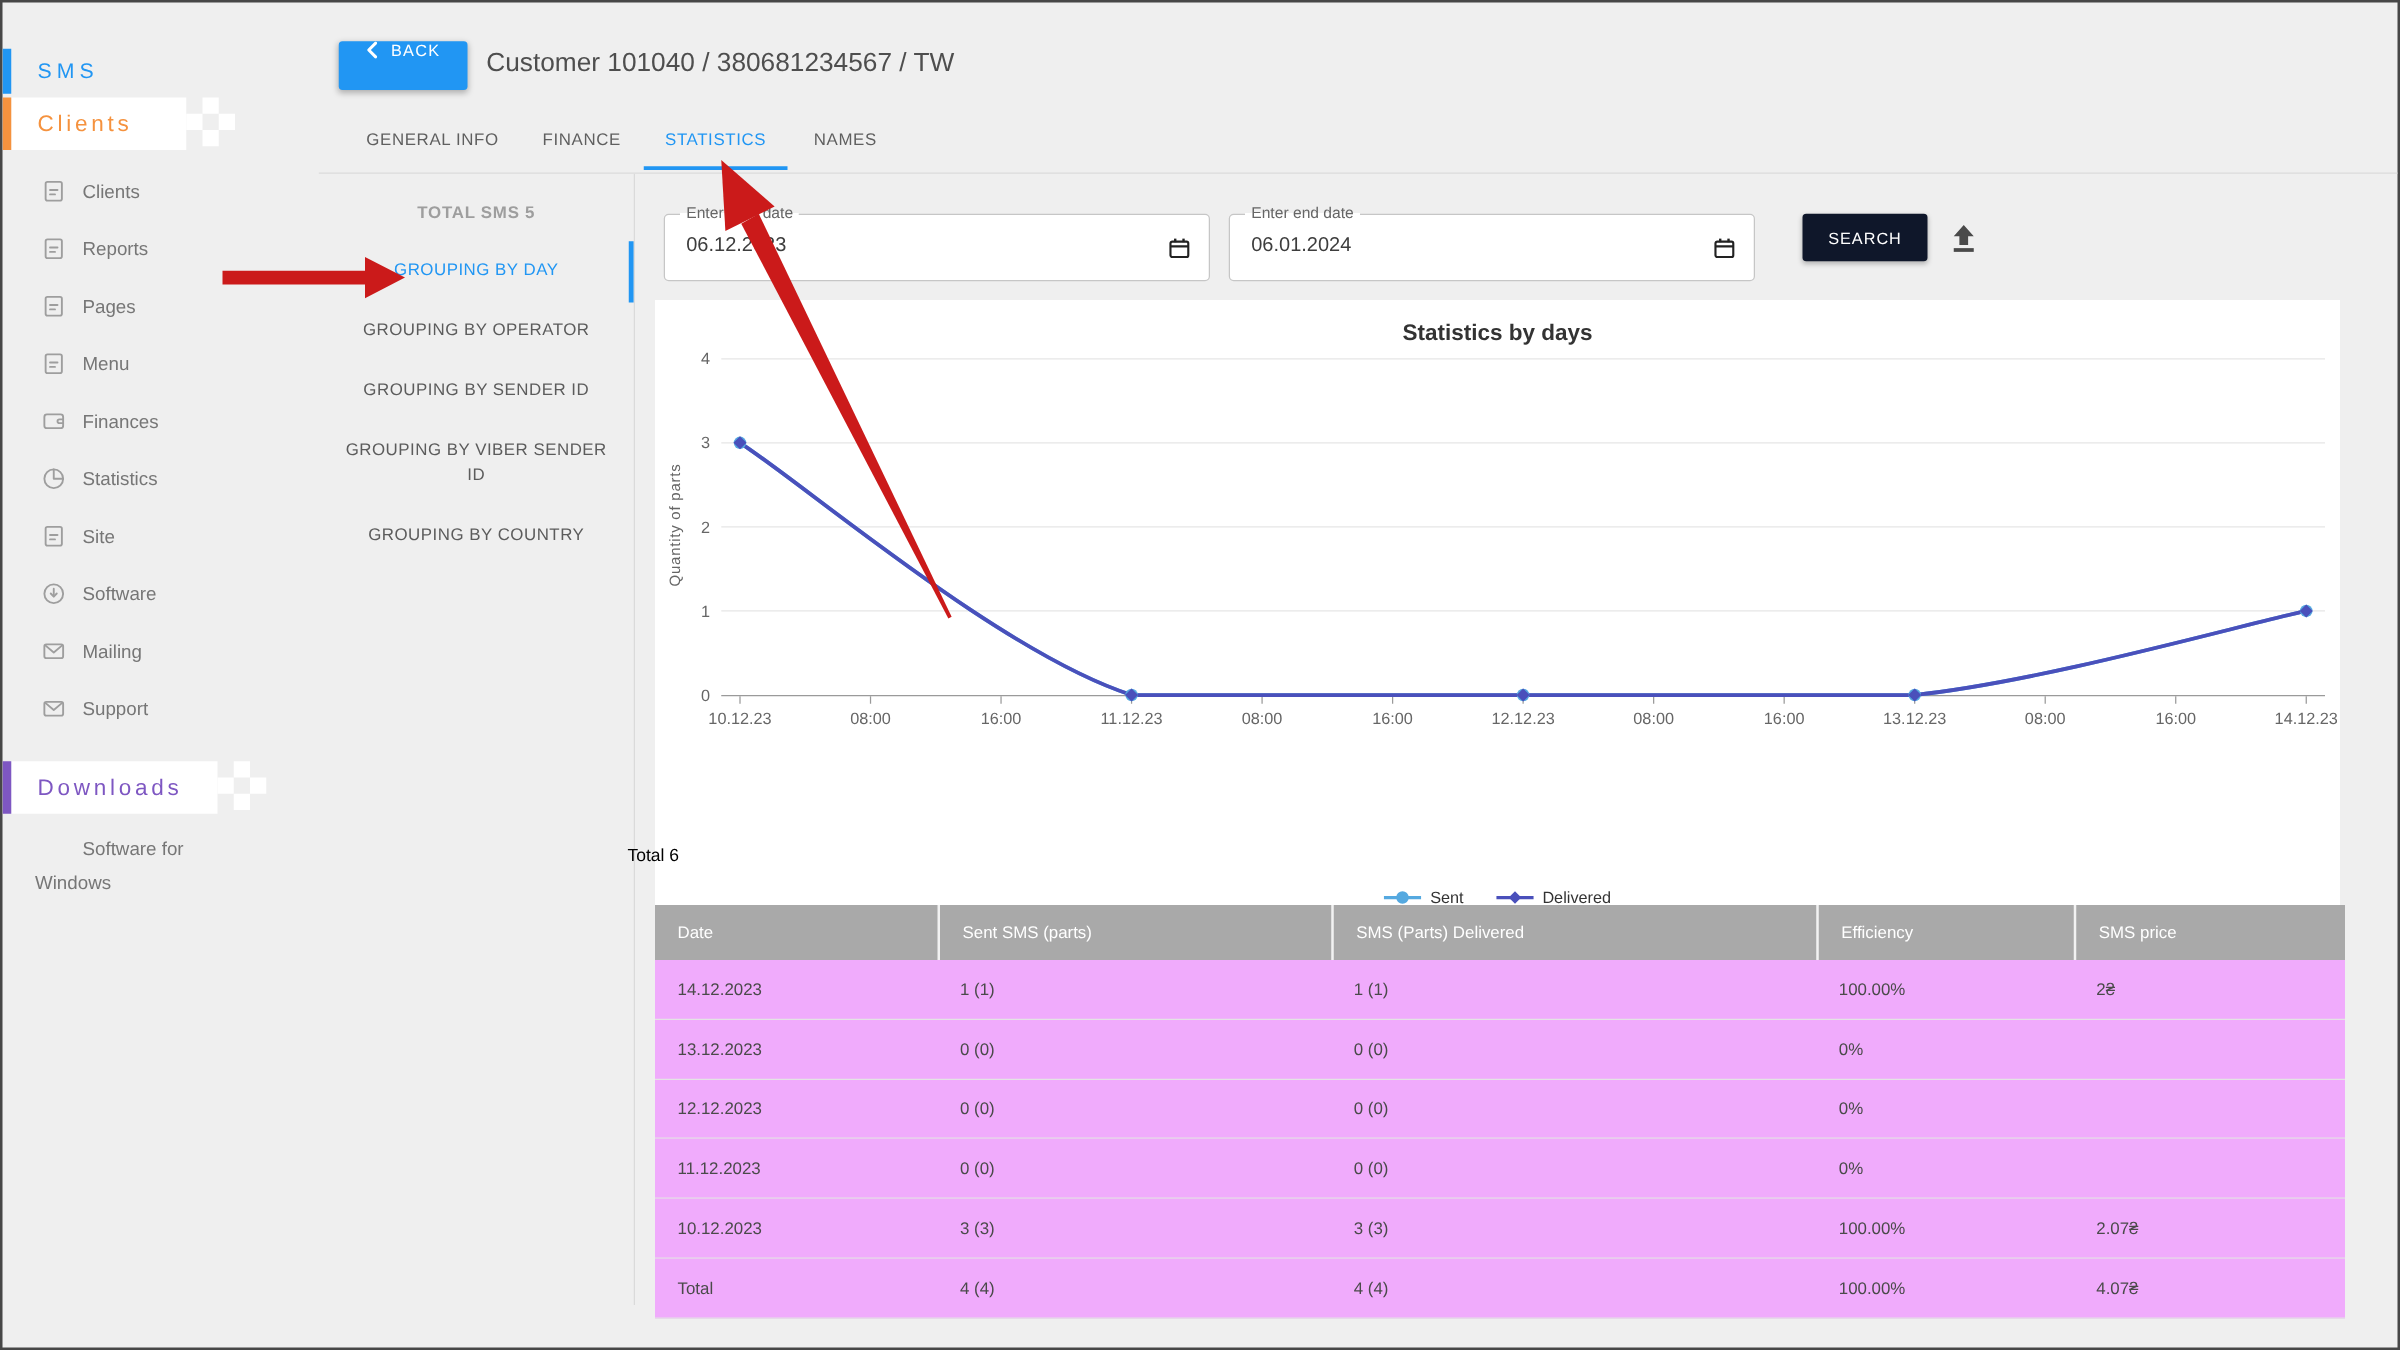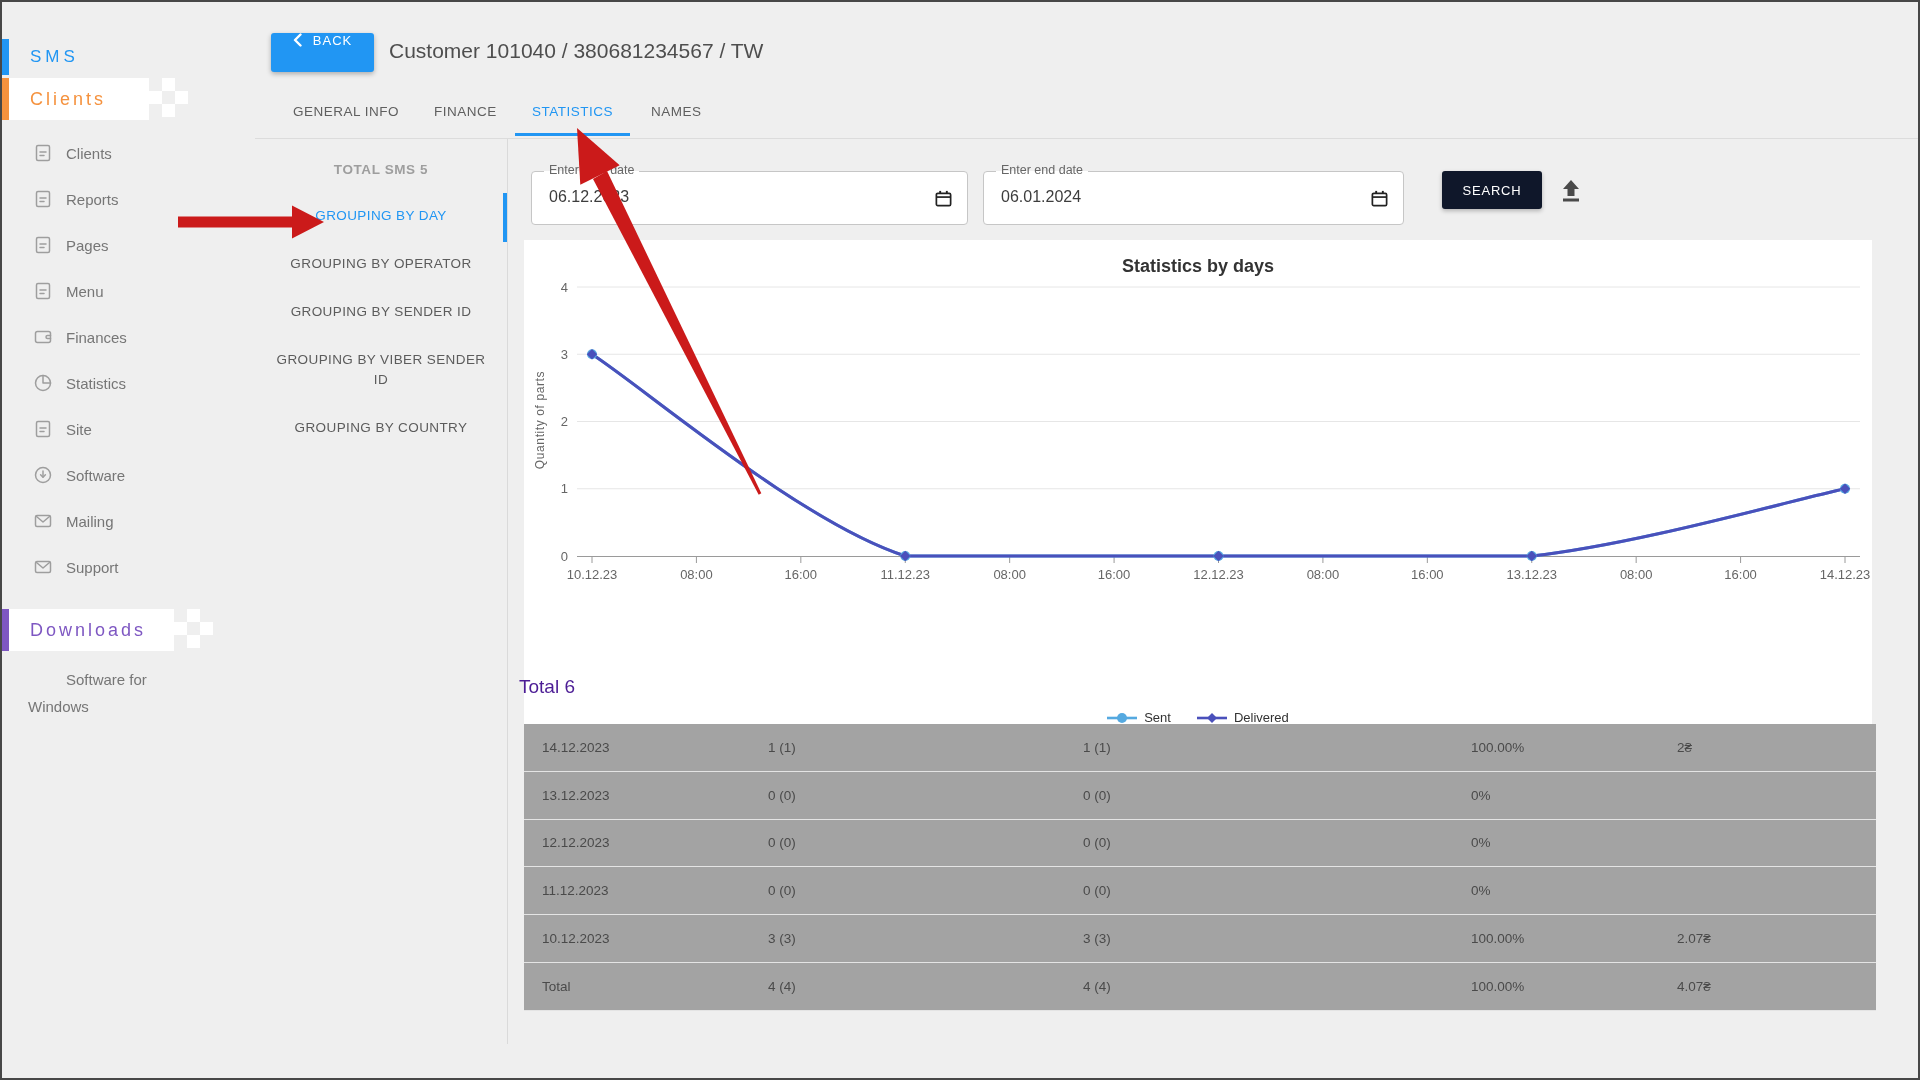--- a/index.html
+++ b/index.html
@@ -43,25 +43,25 @@
   #search-btn{position:absolute;left:1440px;top:169px;width:100px;height:38px;background:#0f172a;border:none;border-radius:3px;color:#fff;font-size:13px;letter-spacing:.8px;font-family:inherit;cursor:pointer;box-shadow:0 2px 4px rgba(0,0,0,.25);}
   #export-btn{position:absolute;left:1556px;top:176px;width:26px;height:26px;cursor:pointer;}
   
   #chart-panel{position:absolute;left:522px;top:238px;width:1348px;height:507px;background:#fff;}
   #chart-title{position:absolute;left:0;top:16px;width:100%;text-align:center;font-size:18px;font-weight:bold;color:#333;}
   #chart-ylabel{position:absolute;left:-58px;top:172px;width:150px;height:16px;text-align:center;font-size:12px;color:#666;letter-spacing:.6px;transform:rotate(-90deg);}
   #chart-legend{position:absolute;left:0;bottom:22px;width:100%;display:flex;justify-content:center;align-items:center;gap:26px;}
   .legend-item{display:flex;align-items:center;gap:7px;font-size:13px;color:#333;cursor:pointer;}
   #chart-credit{position:absolute;right:8px;bottom:5px;font-size:10.5px;color:#999;cursor:pointer;}
   
-  #total-heading{position:absolute;left:517px;top:674px;font-size:19px;color:#4c1d95;}
+  #total-heading{position:absolute;left:500px;top:674px;font-size:14px;color:#000000;}
   #data-table{position:absolute;left:522px;top:722px;width:1352px;}
   .t-header{display:flex;height:44px;background:#a9a9a9;}
   .t-header .t-cell{line-height:44px;color:#fff;font-size:13.5px;}
-  .t-row{display:flex;height:46.8px;background:#a3a3a3;border-bottom:1px solid #e4e4e4;align-items:center;color:#4a4a4a;font-size:13.5px;}
+  .t-row{display:flex;height:46.8px;background:#f0abfc;border-bottom:1px solid #e4e4e4;align-items:center;color:#4a4a4a;font-size:13.5px;}
   .t-cell{box-sizing:border-box;padding-left:18px;overflow:hidden;white-space:nowrap;}
   .t-cell:nth-child(1){width:226px;}
   .t-cell:nth-child(2){width:315px;}
   .t-cell:nth-child(3){width:388px;}
   .t-cell:nth-child(4){width:206px;}
   .t-cell:nth-child(5){width:217px;}
   .t-header .t-cell + .t-cell{border-left:2px solid #f2f2f2;}
   
   #annotations{position:absolute;left:0;top:0;width:1920px;height:1080px;pointer-events:none;z-index:50;}
 </style>
@@ -299,20 +299,27 @@
             <path d="M15 1 L20 6 L15 11 L10 6 Z" fill="#4a50bb"></path>
           </svg>
           <span>Delivered</span>
         </span>
       </div>
     <div id="chart-credit">Highcharts.com</div>
   </div>
 
   <div id="total-heading">Total 6</div>
   <div id="data-table">
+    <div class="t-header" id="t-header">
+        <div class="t-cell">Date</div>
+        <div class="t-cell">Sent SMS (parts)</div>
+        <div class="t-cell">SMS (Parts) Delivered</div>
+        <div class="t-cell">Efficiency</div>
+        <div class="t-cell">SMS price</div>
+      </div>
     <div id="t-body">
         <div class="t-row">
           <div class="t-cell">14.12.2023</div>
           <div class="t-cell">1 (1)</div>
           <div class="t-cell">1 (1)</div>
           <div class="t-cell">100.00%</div>
           <div class="t-cell">2₴</div>
         </div>
         <div class="t-row">
           <div class="t-cell">13.12.2023</div>

